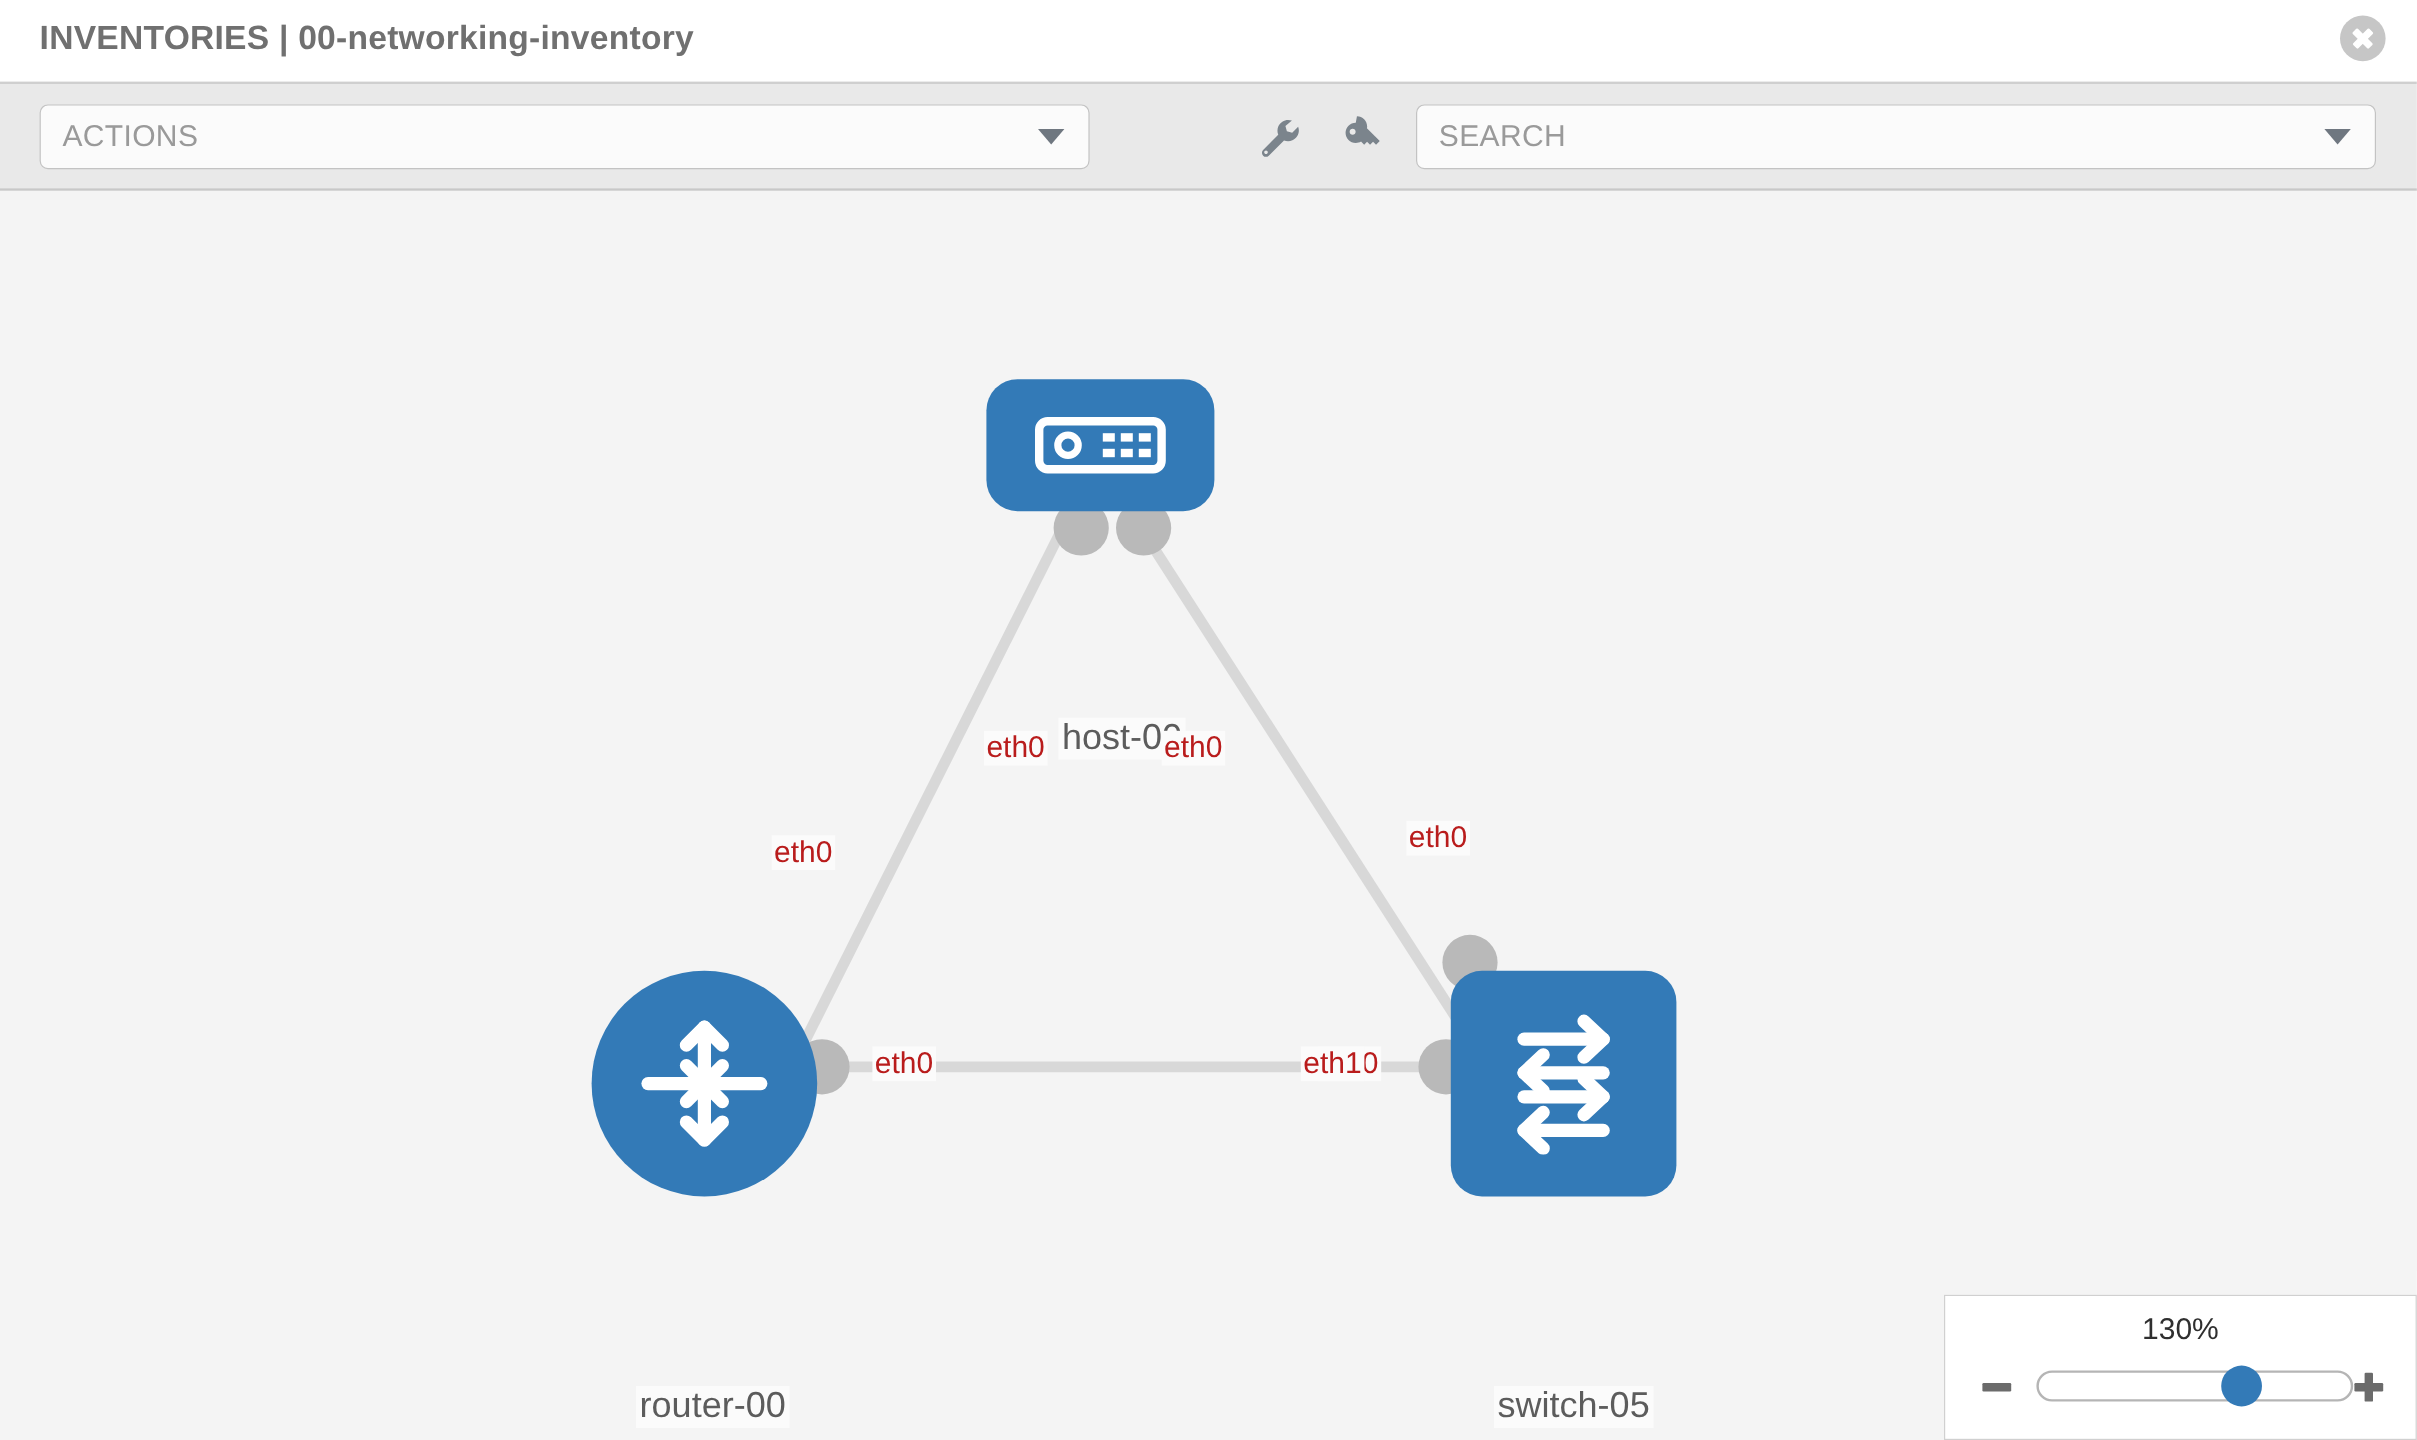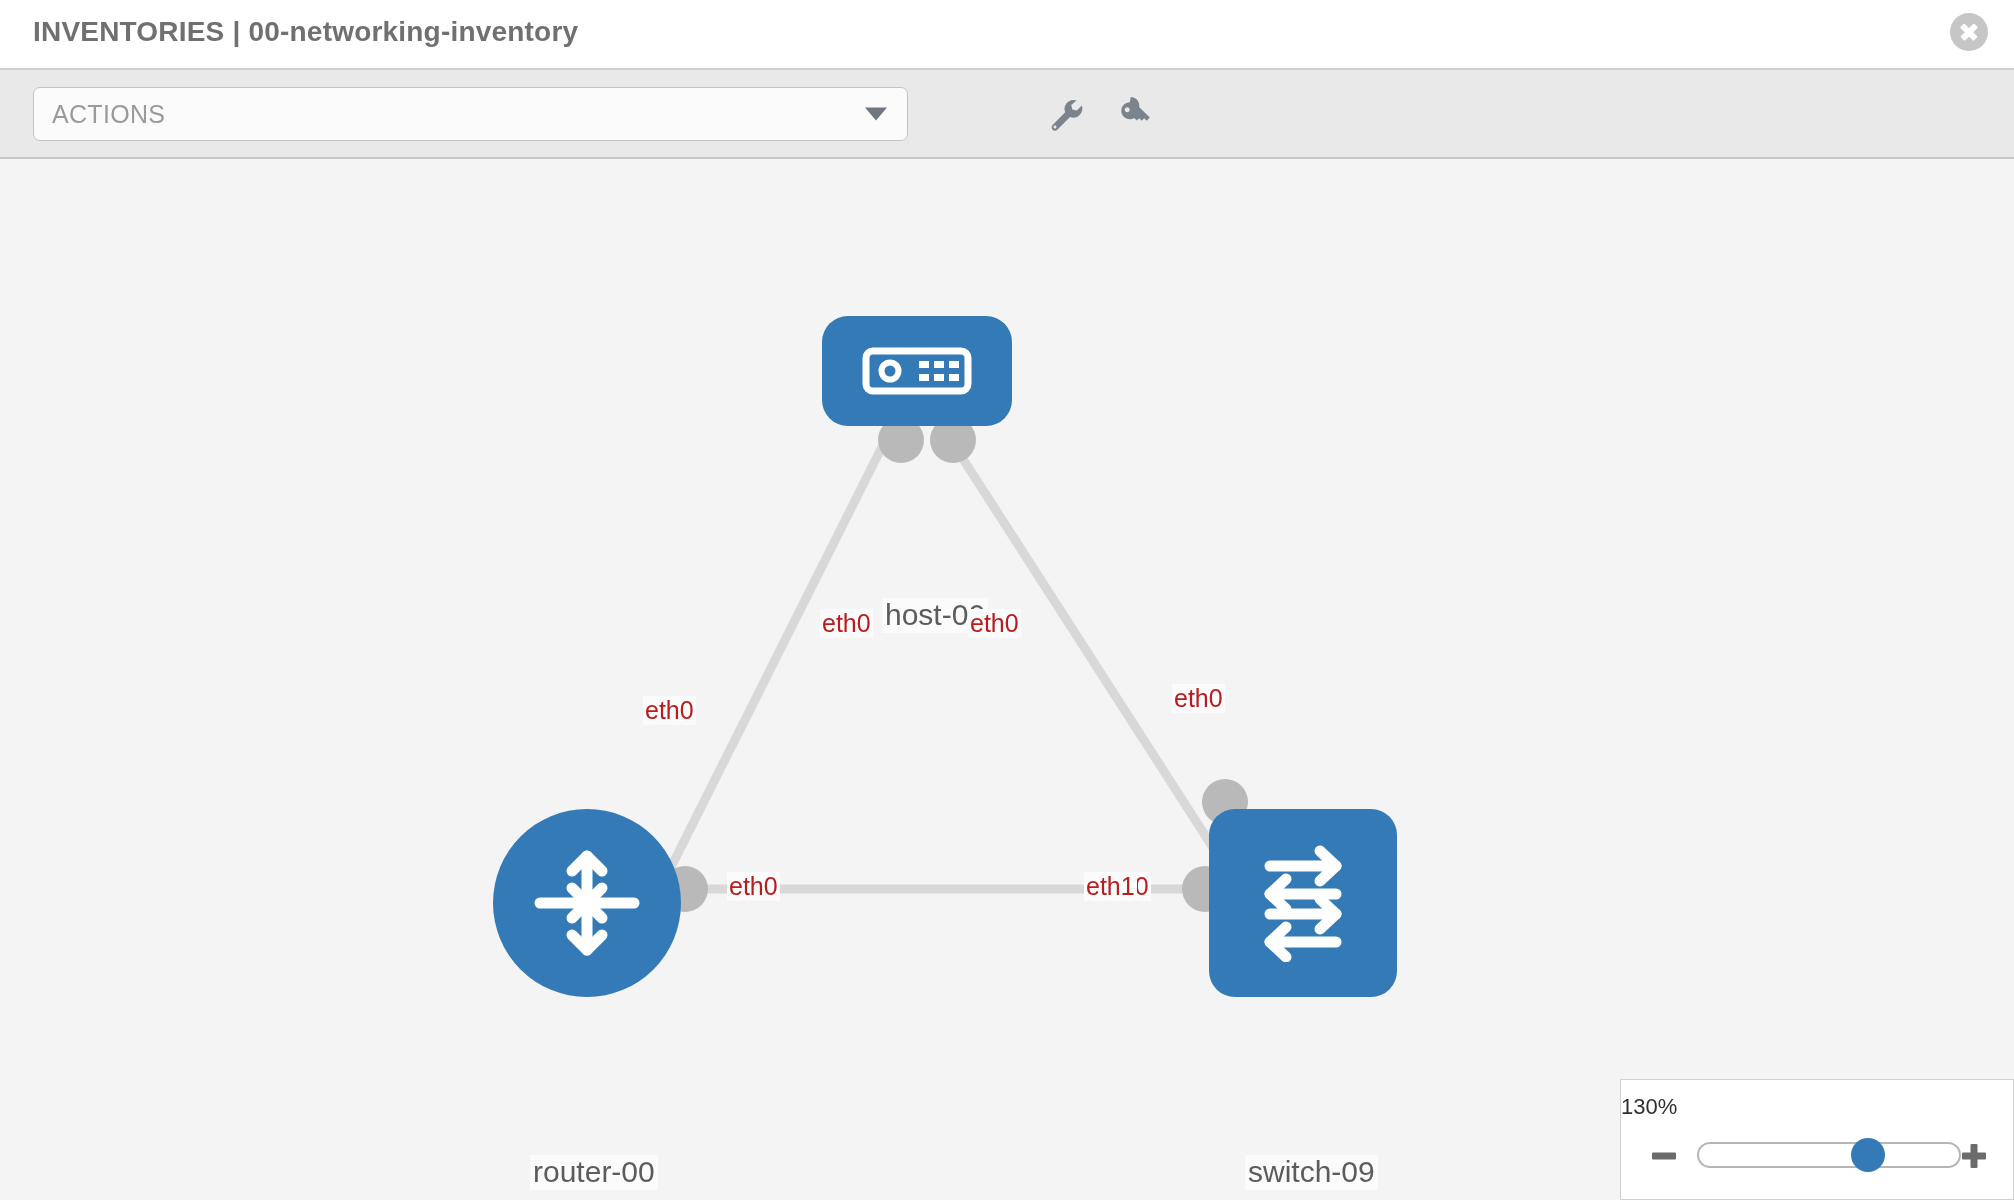--- a/index.html
+++ b/index.html
@@ -207,22 +207,22 @@
     height: 121px;
     box-sizing: border-box;
     background: #ffffff;
     border: 1px solid #d0d0d0;
   }
   .zoom-value {
     position: absolute;
     left: 0;
     top: 14px;
     width: 100%;
-    text-align: left;
-    font-size: 22px;
+    text-align: center;
+    font-size: 25px;
     color: #2f2f2f;
   }
   .zoom-row {
     position: absolute;
     left: 0;
     top: 56px;
     width: 100%;
     height: 40px;
   }
   .zoom-minus, .zoom-plus {
@@ -298,20 +298,24 @@
         <path fill="currentColor" d="M30.6 4.5c-4.4-1.7-9.4 0.4-11.3 4.8-1 2.3-1 4.8-0.1 7L6.6 29c-1.3 1.3-1.3 3.4 0 4.7 1.3 1.3 3.4 1.3 4.7 0l12.7-12.7c2.2 0.9 4.7 0.9 7-0.1 4.4-1.9 6.5-6.9 4.8-11.3l-5 5-4.4-1.2-1.2-4.4 5.4-4.5zM9 32.4c-0.8 0-1.5-0.7-1.5-1.5s0.7-1.5 1.5-1.5 1.5 0.7 1.5 1.5-0.7 1.5-1.5 1.5z"></path>
       </svg>
     </div>
 
     <div class="tool-icon" id="key-btn">
       <svg viewBox="0 0 40 40" aria-hidden="true">
         <path fill="currentColor" d="M15.8 6.2c-4.7 0-8.5 3.8-8.5 8.5s3.8 8.5 8.5 8.5c1.6 0 3.1-0.4 4.4-1.2l2.6 2.6 2.4-2.4 2.5 2.5 2.5-2.5 2.5 2.5 3.1-3.1-10.7-10.7c0.1-0.5 0.2-1 0.2-1.5 0-4.7-3.8-8.5-8.5-8.5zm-2.6 5.1c1.4 0 2.5 1.1 2.5 2.5s-1.1 2.5-2.5 2.5-2.5-1.1-2.5-2.5 1.1-2.5 2.5-2.5z"></path>
       </svg>
     </div>
 
+    <div class="select-box" id="search-select">
+      <span class="sel-label">SEARCH</span>
+      <span class="caret"></span>
+    </div>
 
   </div>
 
   <div class="canvas">
 
     <svg class="links" viewBox="0 0 2014 1041" preserveAspectRatio="none">
 
       <line x1="890" y1="272" x2="660" y2="730" stroke="#d8d8d8" stroke-width="9"></line>
 
       <line x1="945" y1="272" x2="1230" y2="715" stroke="#d8d8d8" stroke-width="9"></line>
@@ -376,21 +380,21 @@
 
             <line x1="26" y1="70" x2="92" y2="70"></line>
             <polyline points="76,55 92,70 76,85"></polyline>
 
             <line x1="92" y1="98" x2="26" y2="98"></line>
             <polyline points="42,83 26,98 42,113"></polyline>
           </g>
         </svg>
       </div>
     </div>
-    <div class="node-label" id="label-switch">switch-09</div>
+    <div class="node-label" id="label-switch">switch-05</div>
 
     <div class="edge-label" style="left:820px; top:450px;">eth0</div>
     <div class="edge-label" style="left:968px; top:450px;">eth0</div>
     <div class="edge-label" style="left:643px; top:537px;">eth0</div>
     <div class="edge-label" style="left:1172px; top:525px;">eth0</div>
     <div class="edge-label" style="left:727px; top:713px;">eth0</div>
     <div class="edge-label" style="left:1098px; top:713px;">eth0</div>
     <div class="edge-label" style="left:1084px; top:713px;">eth1</div>
 
   </div>

